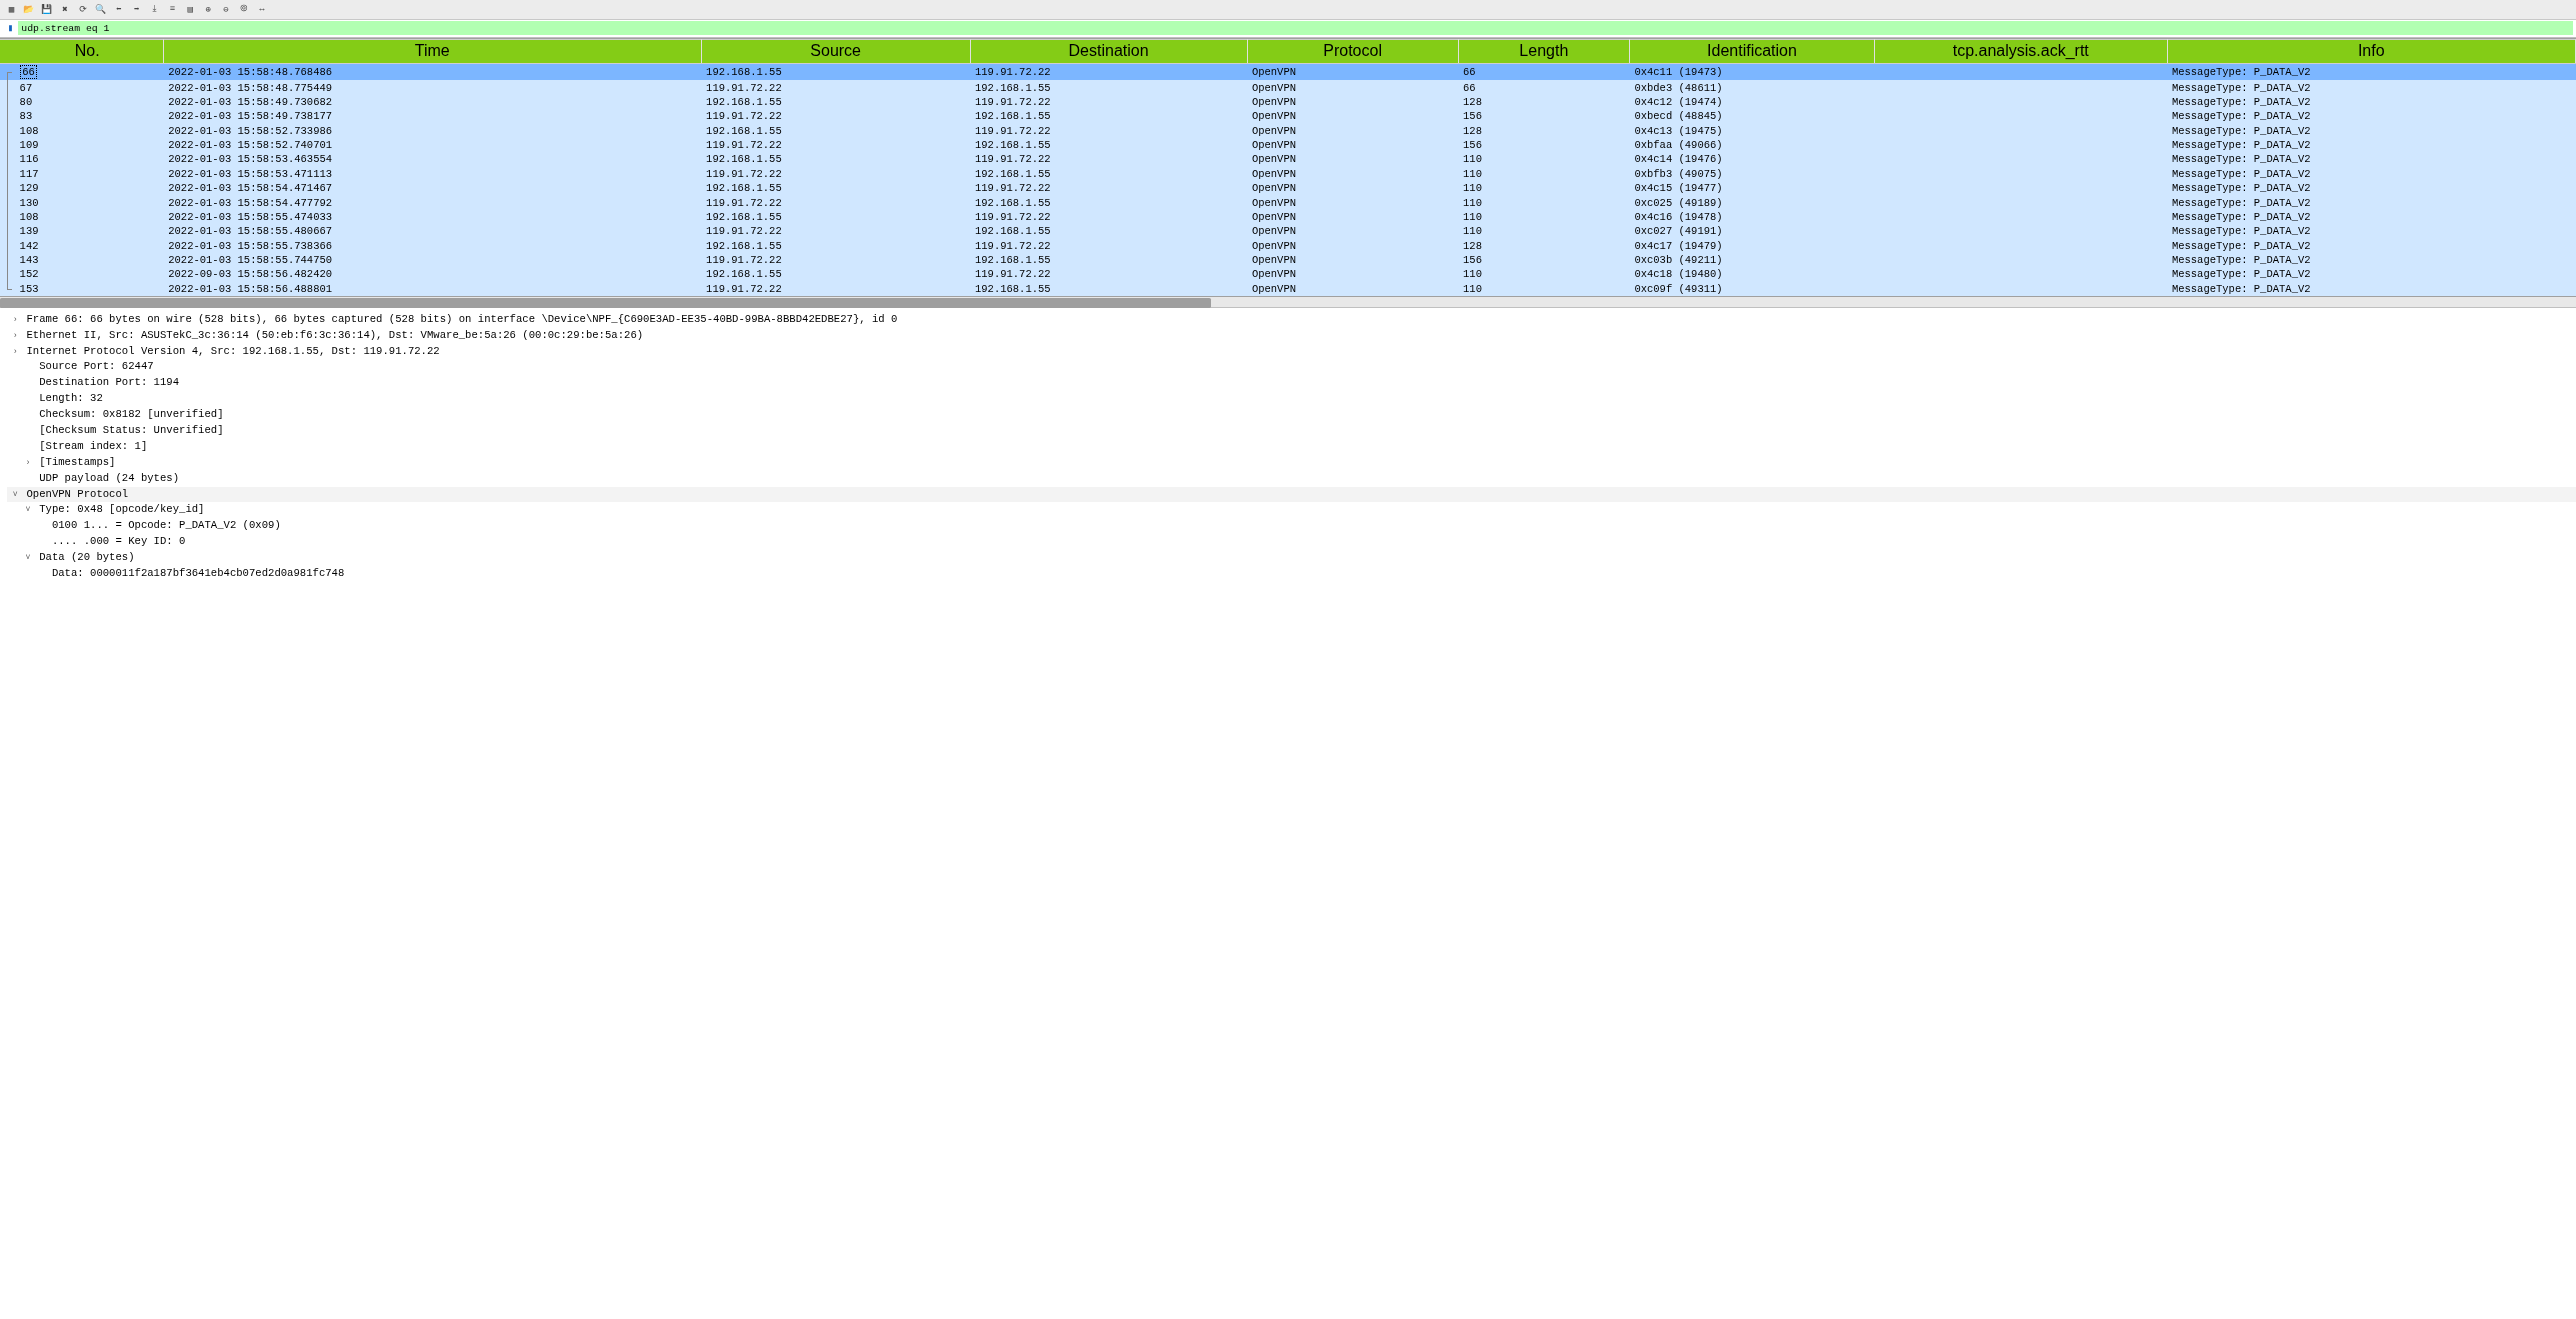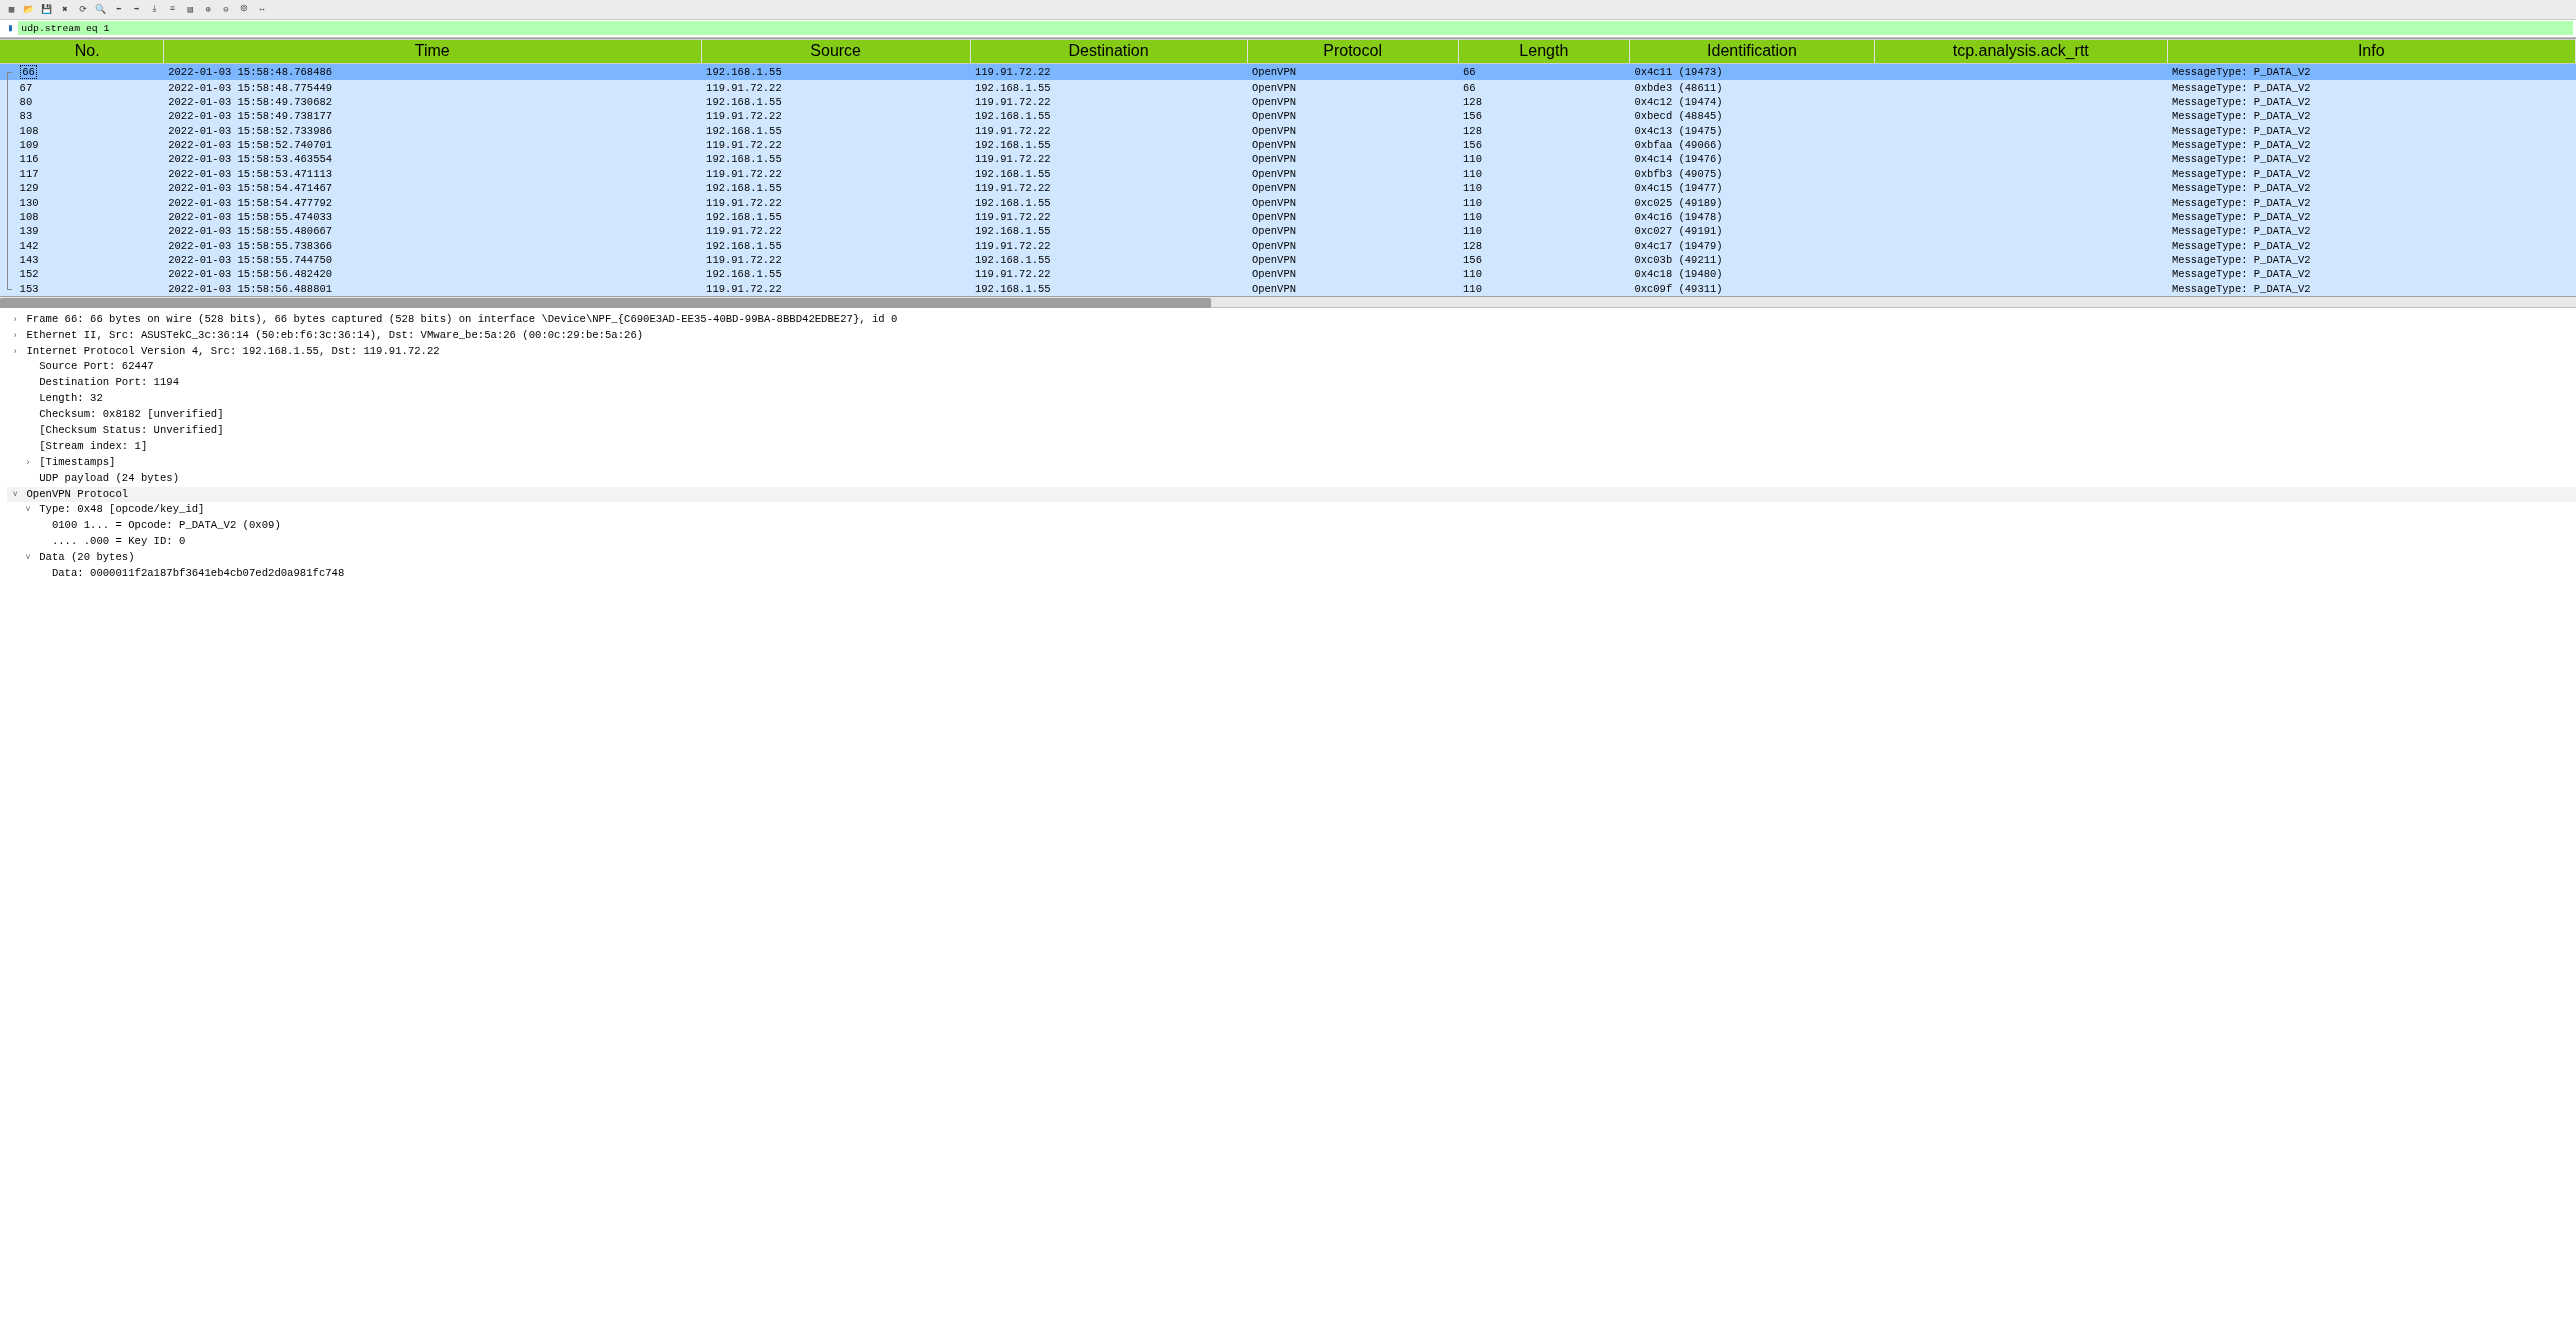--- a/index.html
+++ b/index.html
@@ -369,21 +369,21 @@
           <td class="col-src">119.91.72.22</td>
           <td class="col-dst">192.168.1.55</td>
           <td class="col-proto">OpenVPN</td>
           <td class="col-len">156</td>
           <td class="col-id">0xc03b (49211)</td>
           <td class="col-rtt"></td>
           <td class="col-info">MessageType: P_DATA_V2</td>
         </tr>
         <tr>
           <td class="col-no bracket-cell">152</td>
-          <td class="col-time">2022-01-03 15:58:56.482420</td>
+          <td class="col-time">2022-09-03 15:58:56.482420</td>
           <td class="col-src">192.168.1.55</td>
           <td class="col-dst">119.91.72.22</td>
           <td class="col-proto">OpenVPN</td>
           <td class="col-len">110</td>
           <td class="col-id">0x4c18 (19480)</td>
           <td class="col-rtt"></td>
           <td class="col-info">MessageType: P_DATA_V2</td>
         </tr>
         <tr>
           <td class="col-no bracket-cell bracket-last">153</td>

